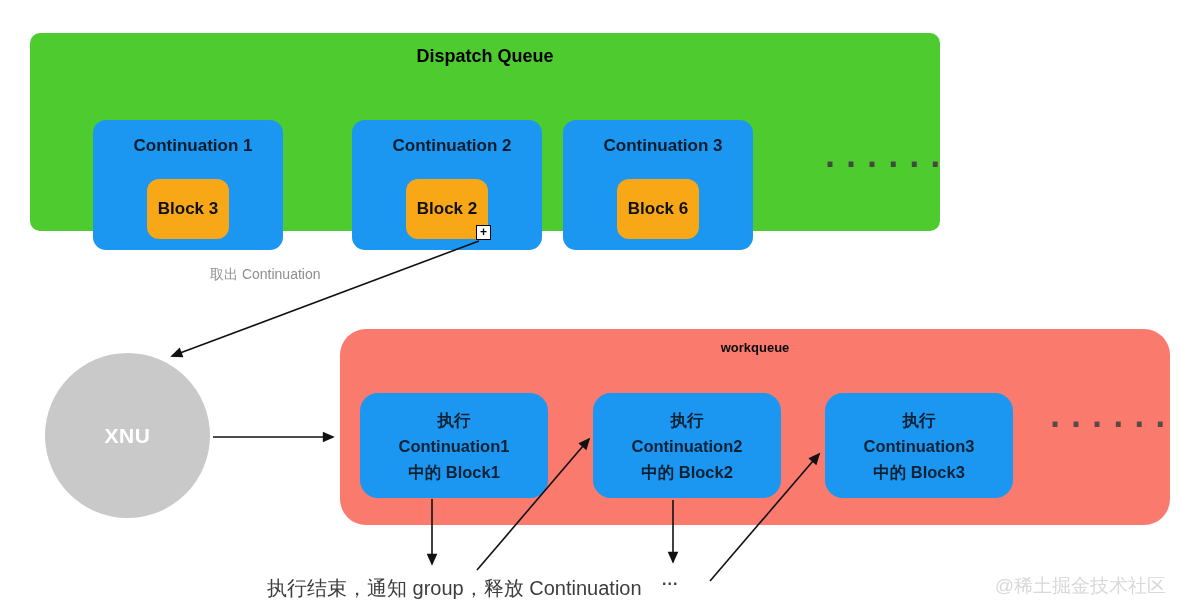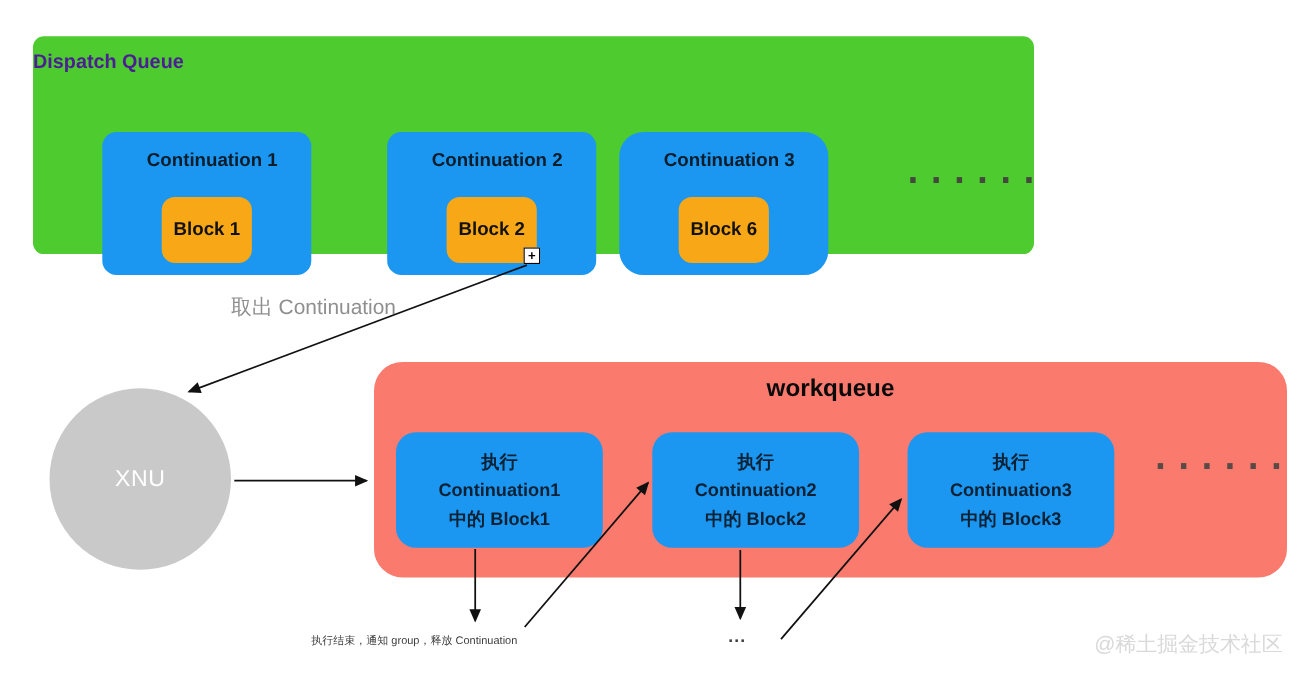--- a/index.html
+++ b/index.html
@@ -2,80 +2,80 @@
 <html><head>
 <meta charset="utf-8">
 <style>
   html,body{margin:0;padding:0;background:#fff;}
   body{font-family:"Liberation Sans","DejaVu Sans",sans-serif;}
   #canvas{position:relative;width:1180px;height:615px;background:#ffffff;overflow:hidden;}
 
   
   .green-box{position:absolute;left:30px;top:33px;width:910px;height:198px;
     background:#4dcb2f;border-radius:10px;}
-  .green-title{position:absolute;left:0;right:0;top:13px;
-    font-size:18px;font-weight:bold;color:#4c1d95;}
+  .green-title{position:absolute;left:0;right:0;top:13px;text-align:center;
+    font-size:18px;font-weight:bold;color:#000000;}
   .cont-box{position:absolute;top:87px;width:190px;height:130px;background:#1b97f1;
     border-radius:13px;}
-  .cont-box.c0{left:63px;} .cont-box.c1{left:298px;margin-left:24px;} .cont-box.c2{left:533px;border-radius:22px;}
+  .cont-box.c0{left:63px;} .cont-box.c1{left:298px;margin-left:24px;} .cont-box.c2{left:533px;}
   .cont-label{position:absolute;left:0;right:0;top:16px;text-align:center;
     font-size:17px;font-weight:bold;color:#0b1c2a;padding-left:10px;}
   .block-box{position:absolute;left:54px;top:59px;width:82px;height:60px;
     background:#f8a717;border-radius:12px;display:flex;align-items:center;justify-content:center;}
   .block-label{font-size:17px;font-weight:bold;color:#111111;}
   .dots{position:absolute;font-weight:bold;letter-spacing:3px;font-size:30px;
     font-family:"DejaVu Sans Mono",monospace;}
   .dots-green{left:791px;top:104px;height:40px;line-height:40px;color:#45483e;}
 
   
   .handle{position:absolute;left:476px;top:225px;width:15px;height:15px;
     background:#ffffff;border:1.6px solid #000;box-sizing:border-box;
     display:flex;align-items:center;justify-content:center;
     font-size:12px;line-height:11px;font-weight:bold;color:#000;}
 
   
   .xnu{position:absolute;left:45px;top:353px;width:165px;height:165px;border-radius:50%;
     background:#c9c9c9;display:flex;align-items:center;justify-content:center;}
-  .xnu-label{font-size:21px;font-weight:normal;color:#ffffff;letter-spacing:0.5px;}
+  .xnu-label{font-size:21px;font-weight:bold;color:#ffffff;letter-spacing:0.5px;}
 
   
   .red-box{position:absolute;left:340px;top:329px;width:830px;height:196px;
     background:#fa7a6e;border-radius:26px;}
   .red-title{position:absolute;left:0;right:0;top:11px;text-align:center;
-    font-size:22px;font-weight:bold;color:#0a0a0a;}
+    font-size:13px;font-weight:bold;color:#0a0a0a;}
   .task-box{position:absolute;top:393px;width:188px;height:105px;background:#1b97f1;
     border-radius:18px;display:flex;flex-direction:column;align-items:center;
     justify-content:center;gap:0;}
   .task-box.t0{left:360px;} .task-box.t1{left:593px;} .task-box.t2{left:825px;}
   .task-line{font-size:16.5px;font-weight:bold;color:#0c2133;line-height:26px;
     text-align:center;white-space:nowrap;}
   .dots-red{left:1046px;top:397px;height:40px;line-height:40px;color:#5a4a46;}
 
   
-  .lbl-dequeue{position:absolute;left:210px;top:266px;font-size:19px;color:#8f8f8f;}
-  .lbl-finish{position:absolute;left:283px;top:575px;font-size:10px;color:#3d3d3d;}
+  .lbl-dequeue{position:absolute;left:210px;top:266px;font-size:14px;color:#8f8f8f;}
+  .lbl-finish{position:absolute;left:267px;top:575px;font-size:20px;color:#3d3d3d;}
   .lbl-more{position:absolute;left:662px;top:571px;font-size:16px;color:#3d3d3d;
     font-weight:bold;letter-spacing:1px;}
   .watermark{position:absolute;right:14px;top:573px;font-size:19px;color:#d9d9d9;}
 
   
   svg.arrows{position:absolute;left:0;top:0;width:1180px;height:615px;pointer-events:none;}
 </style>
 </head>
 <body>
 
 <div id="canvas">
 
   <div class="green-box">
     <div class="green-title">Dispatch Queue</div>
 
     <div class="cont-box c0">
       <div class="cont-label">Continuation 1</div>
       <div class="block-box">
-        <span class="block-label">Block 1</span>
+        <span class="block-label">Block 3</span>
       </div>
     </div>
 
     <div class="cont-box c1">
       <div class="cont-label">Continuation 2</div>
       <div class="block-box">
         <span class="block-label">Block 2</span>
       </div>
     </div>
 

